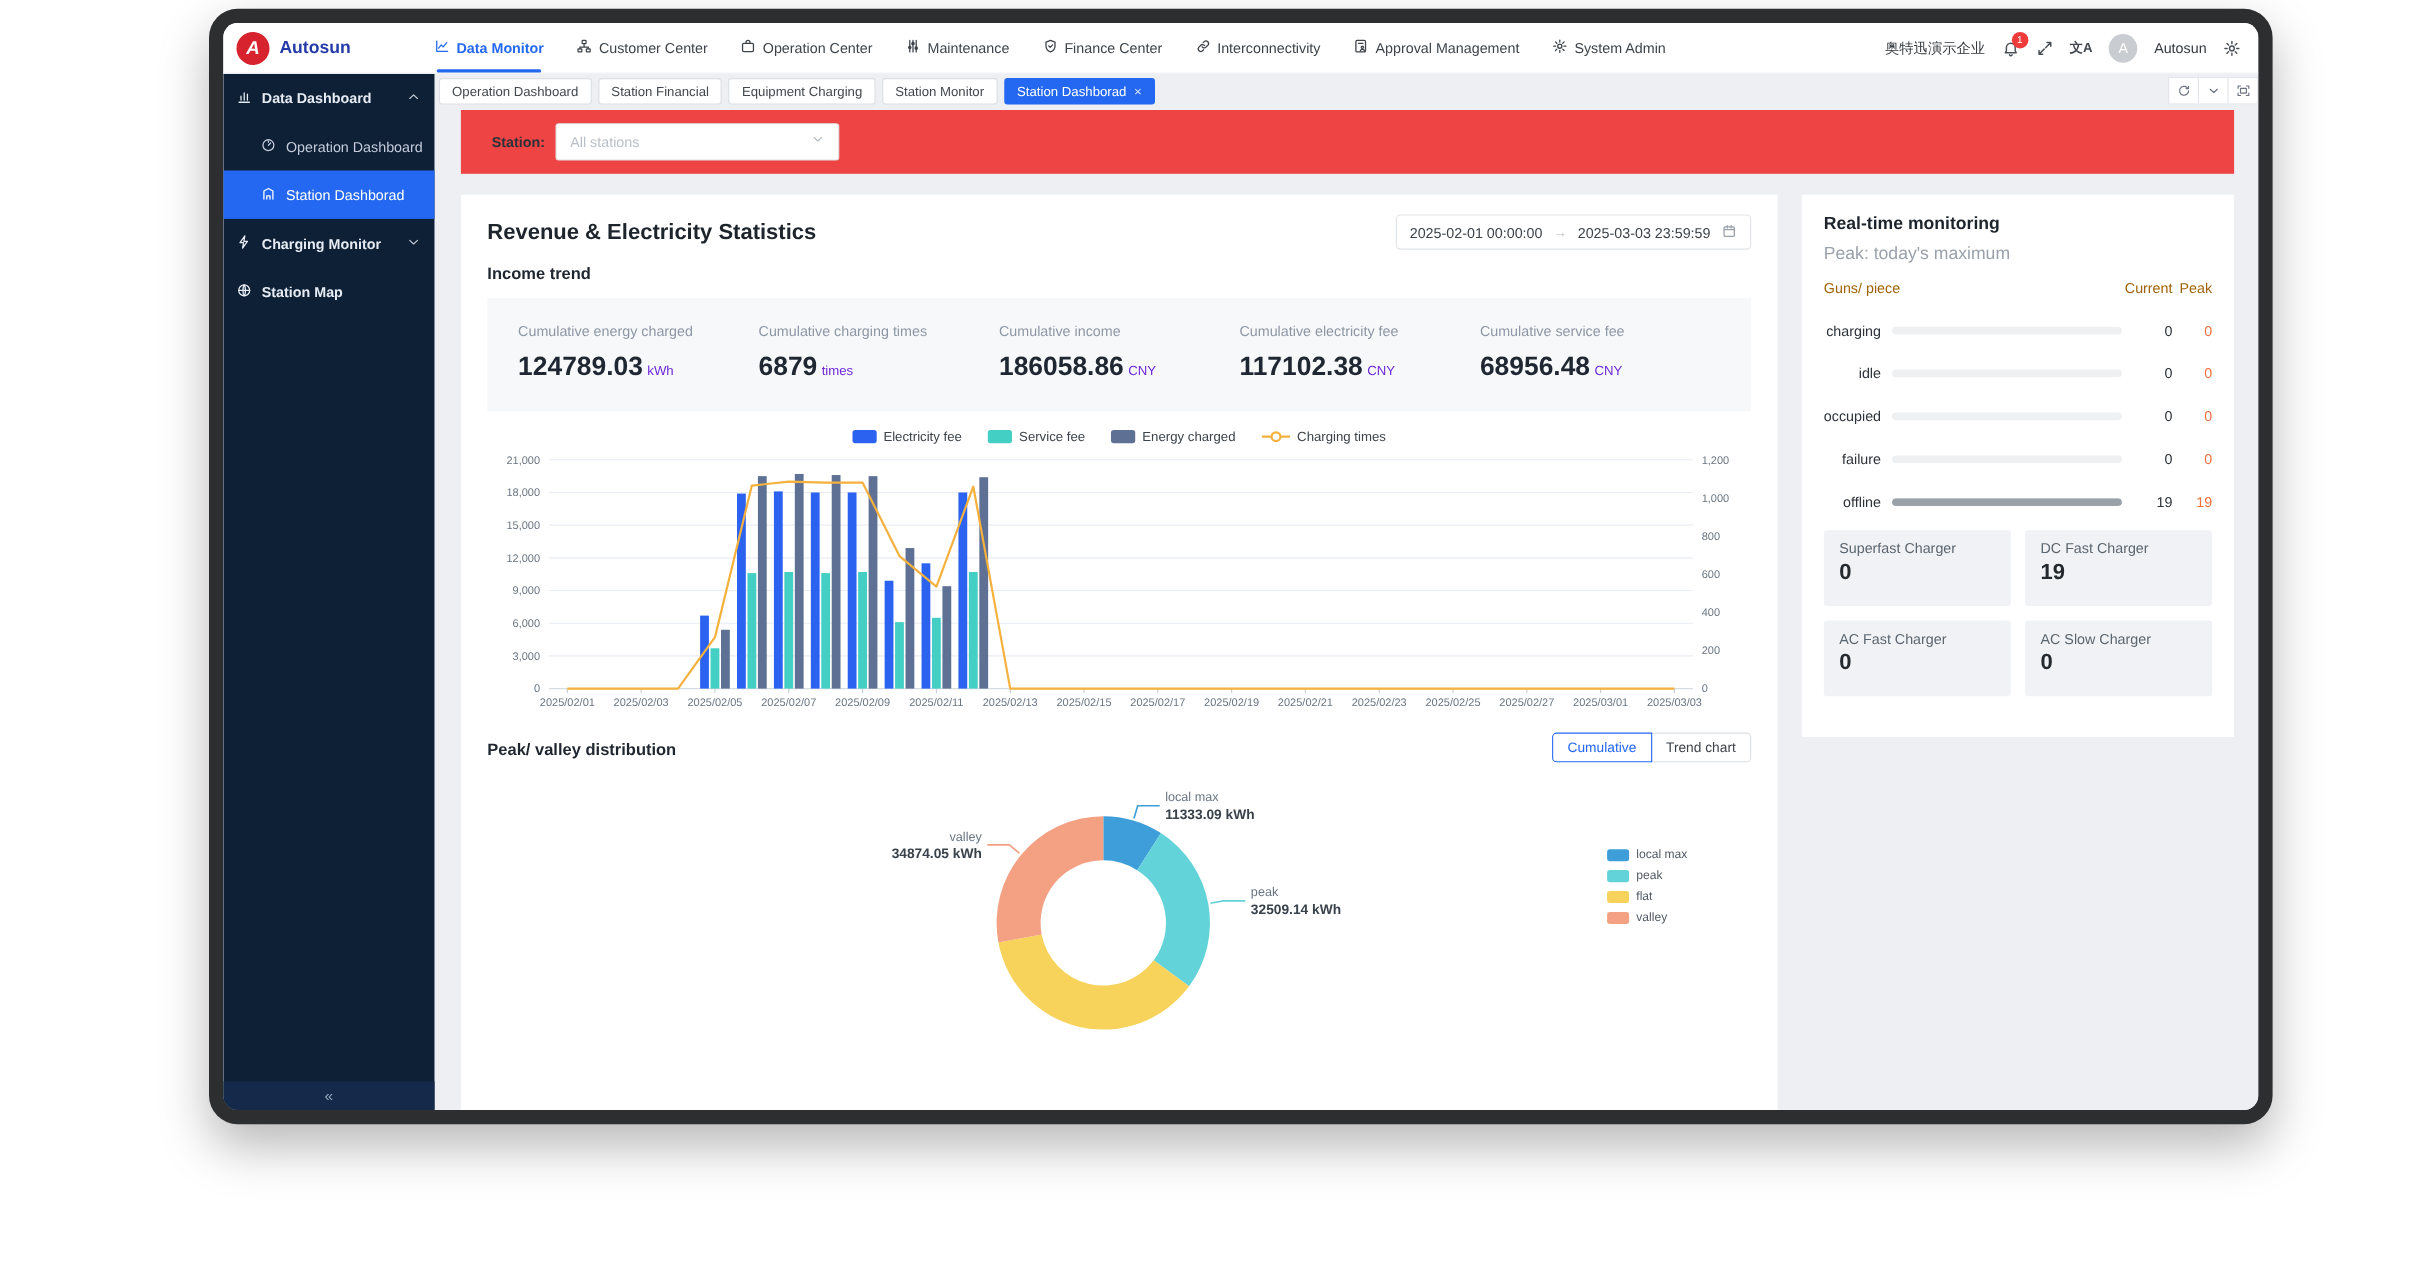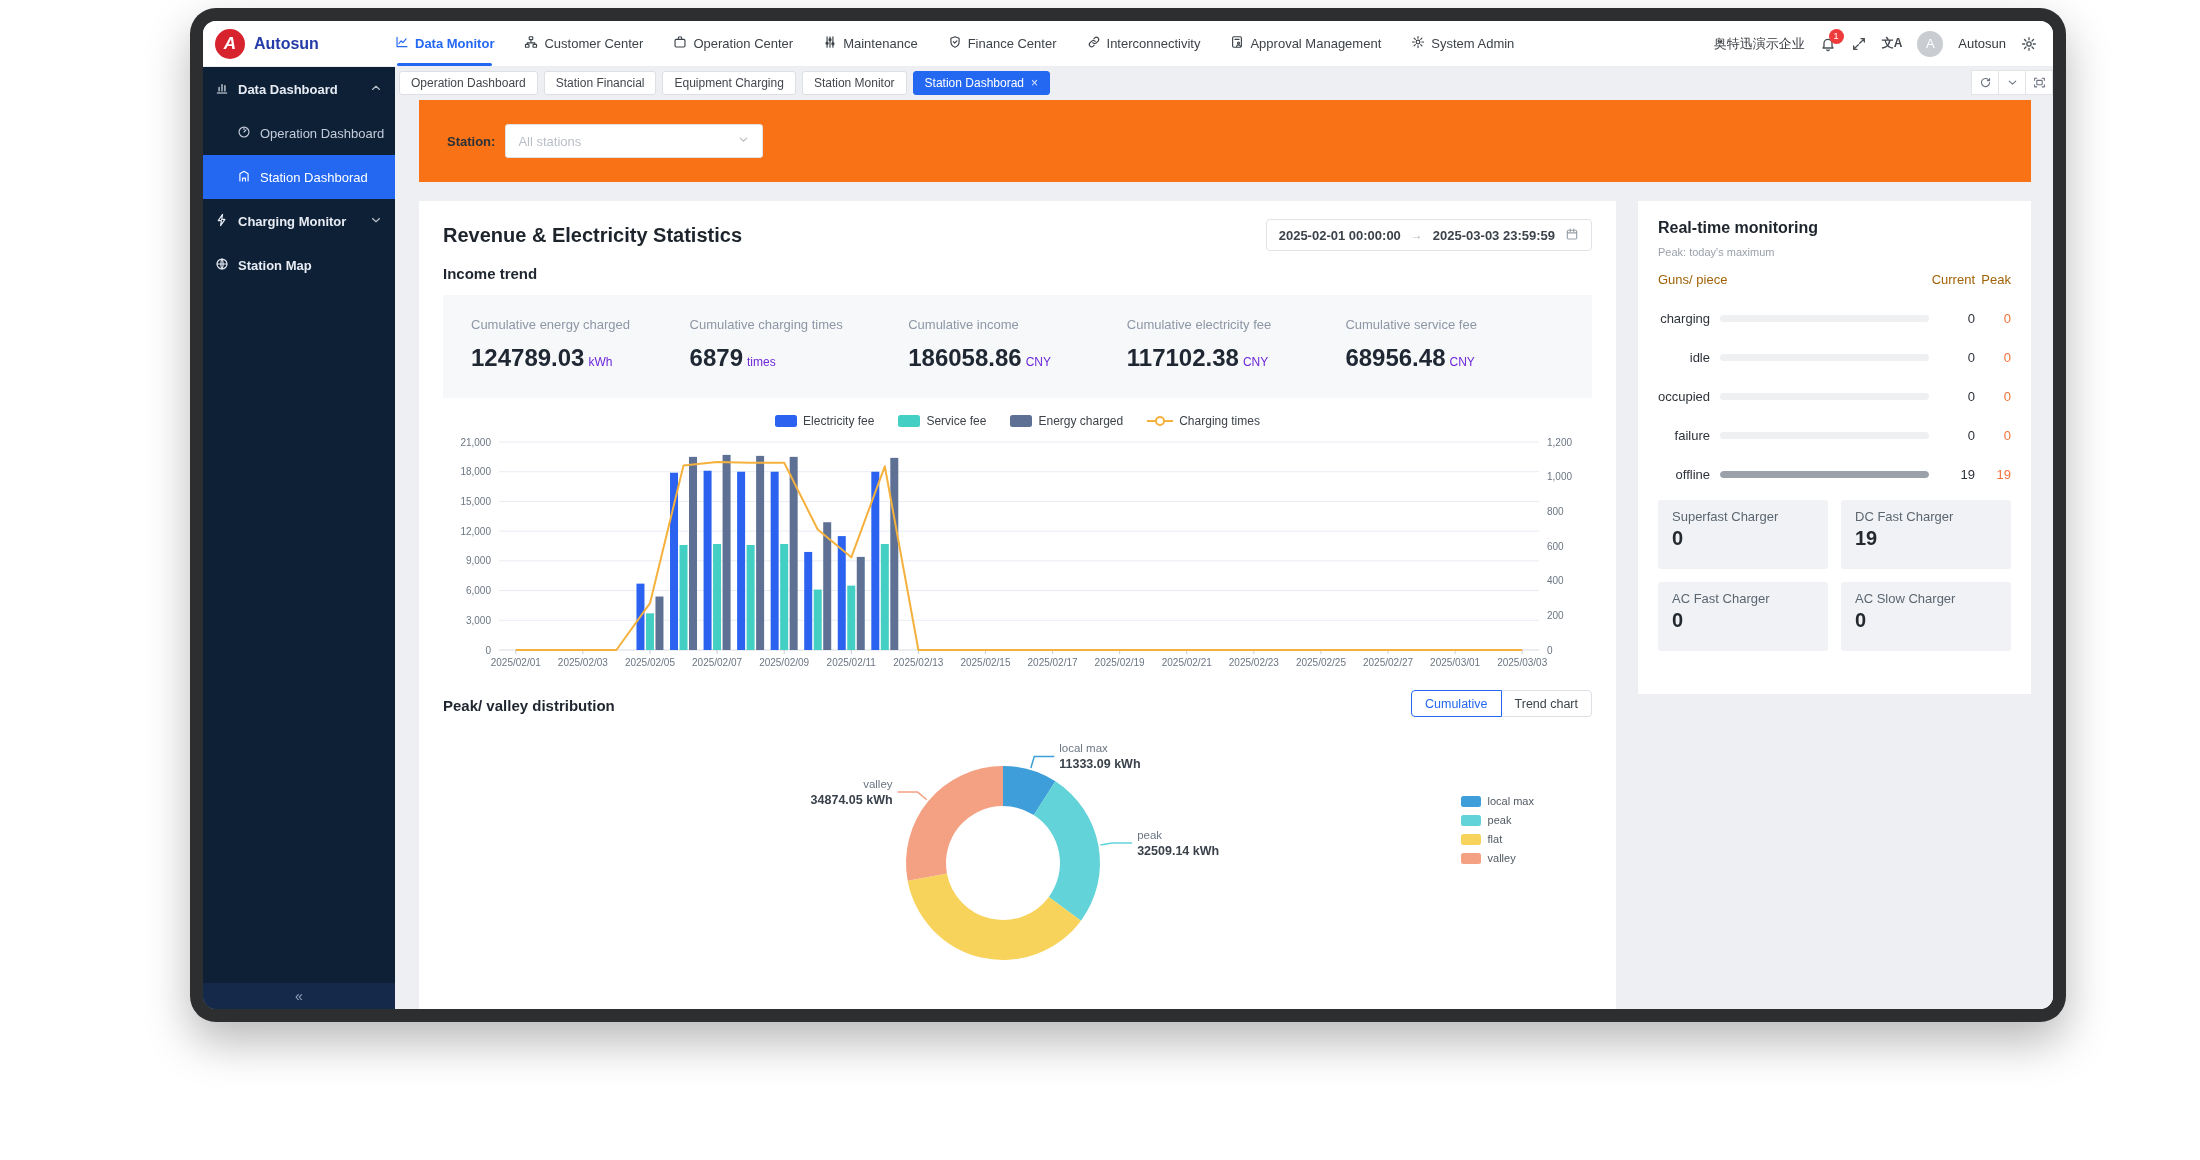--- a/index.html
+++ b/index.html
@@ -43,35 +43,35 @@
   .tabrow { height:31px; flex:0 0 31px; display:flex; align-items:center; padding:0 0 0 4px; }
   .tabs { display:flex; gap:6px; align-items:center; }
   .tab { background:#fff; border:1px solid #dcdfe3; border-radius:3px; height:24px; display:flex; align-items:center; padding:0 11px; font-size:12px; color:#42474d; cursor:pointer; white-space:nowrap; }
   .tab.active { background:#2468f2; border-color:#2468f2; color:#fff; }
   .tab-x { margin-left:7px; font-size:12px; opacity:.85; cursor:pointer; }
   .tabtools { margin-left:auto; display:flex; height:25px; background:#fff; border:1px solid #e2e4e8; border-right:none; }
   .tool { width:27px; display:flex; align-items:center; justify-content:center; color:#6b7280; border-right:1px solid #e2e4e8; cursor:pointer; }
   .tool svg { width:13px; height:13px; }
 
   
-  .filterbar { background:#f97316; margin:2px 22px 0 24px; height:82px; display:flex; align-items:center; padding:0 28px; gap:10px; }
+  .filterbar { background:#ef4444; margin:2px 22px 0 24px; height:58px; display:flex; align-items:center; padding:0 28px; gap:10px; }
   .filter-label { font-size:13px; color:#2b3138; font-weight:bold; }
   .select { width:258px; height:34px; border:1px solid #dfe2e6; border-radius:3px; background:#fff; display:flex; align-items:center; padding:0 12px; cursor:pointer; }
   .select .ph { font-size:13px; color:#b9bfc7; flex:1; }
   .select svg { width:13px; height:13px; color:#b0b6bd; }
 
   
   .content { flex:1; display:flex; gap:22px; padding:19px 22px 0 24px; align-items:flex-start; min-height:0; }
   .panel { background:#fff; }
   .left-panel { flex:1; min-width:0; padding:18px 24px 40px; }
   .right-panel { width:393px; flex:0 0 393px; height:493px; padding:18px 20px; }
 
   .lp-head { display:flex; align-items:center; justify-content:space-between; }
   .lp-title { font-size:20px; font-weight:bold; color:#1d242c; }
-  .daterange { display:flex; align-items:center; gap:10px; border:1px solid #e0e3e7; border-radius:4px; height:32px; padding:0 12px; color:#3c434a; font-size:13px; cursor:pointer;font-weight:bold; }
+  .daterange { display:flex; align-items:center; gap:10px; border:1px solid #e0e3e7; border-radius:4px; height:32px; padding:0 12px; color:#3c434a; font-size:13px; cursor:pointer; }
   .daterange .arrow { color:#b4bac1; font-size:12px; }
   .daterange svg { width:14px; height:14px; color:#9aa1a9; }
   .sec-title { font-size:15px; font-weight:bold; color:#1f2630; margin-top:14px; }
 
   .stats { background:#f7f8fa; margin-top:13px; padding:22px 28px 26px; display:flex; }
   .stat { flex:1; }
   .stat-label { font-size:13px; color:#8d97a5; }
   .stat-value { margin-top:12px; font-size:24px; font-weight:bold; color:#1f2733; }
   .stat-unit { font-size:12px; font-weight:normal; color:#6d28d9; margin-left:4px; }
 
@@ -88,21 +88,21 @@
   .pv-btn.active { border-color:#2468f2; color:#2468f2; position:relative; z-index:2; }
   .donut-area { position:relative; height:330px; }
   #donut-svg { position:absolute; left:268px; top:-4px; }
   .donut-legend { position:absolute; right:58px; top:78px; display:flex; flex-direction:column; gap:7px; }
   .dl-item { display:flex; align-items:center; gap:7px; font-size:11px; color:#525a63; cursor:pointer; }
   .dl-swatch { width:20px; height:11px; border-radius:2.5px; }
 
   
   .rt-head { display:flex; align-items:baseline; gap:9px;flex-direction:column; }
   .rt-title { font-size:16px; font-weight:bold; color:#1d242c; }
-  .rt-note { font-size:11px; color:#9aa1ab; }
+  .rt-note { font-size:16px; color:#9aa1ab; }
   .mon-header { display:flex; margin-top:14px; font-size:13px; color:#a16207; }
   .mh-guns { flex:1; }
   .mh-cur { width:56px; text-align:right; }
   .mh-peak { width:36px; text-align:right; }
   .mon-row { display:flex; align-items:center; margin-top:24px; }
   .mon-label { width:62px; text-align:right; font-size:13px; color:#2c323a; padding-right:10px; }
   .mon-track { flex:1; height:7px; background:#eef0f2; border-radius:4px; overflow:hidden; }
   .mon-fill { display:block; height:100%; width:100%; background:#9ba1a9; border-radius:4px; }
   .mon-cur { width:46px; text-align:right; font-size:13px; color:#2c323a; }
   .mon-peak { width:36px; text-align:right; font-size:13px; color:#f2703a; }

